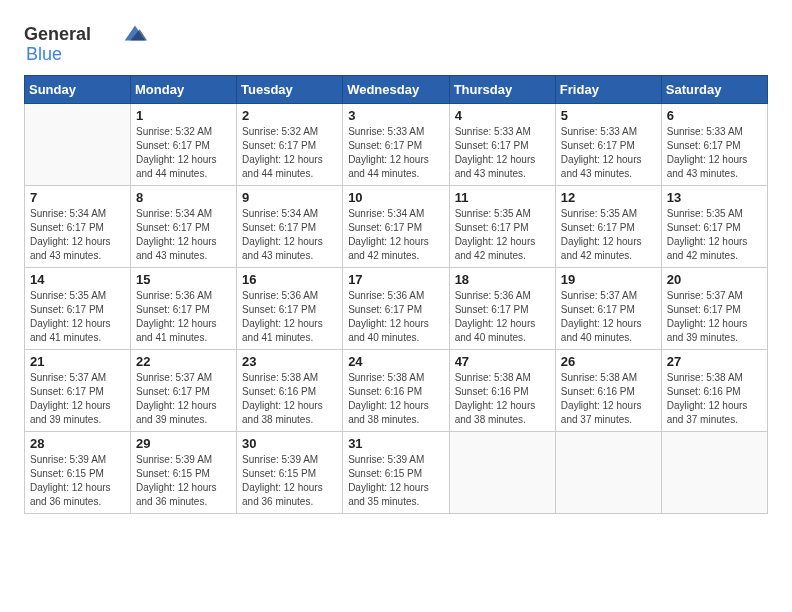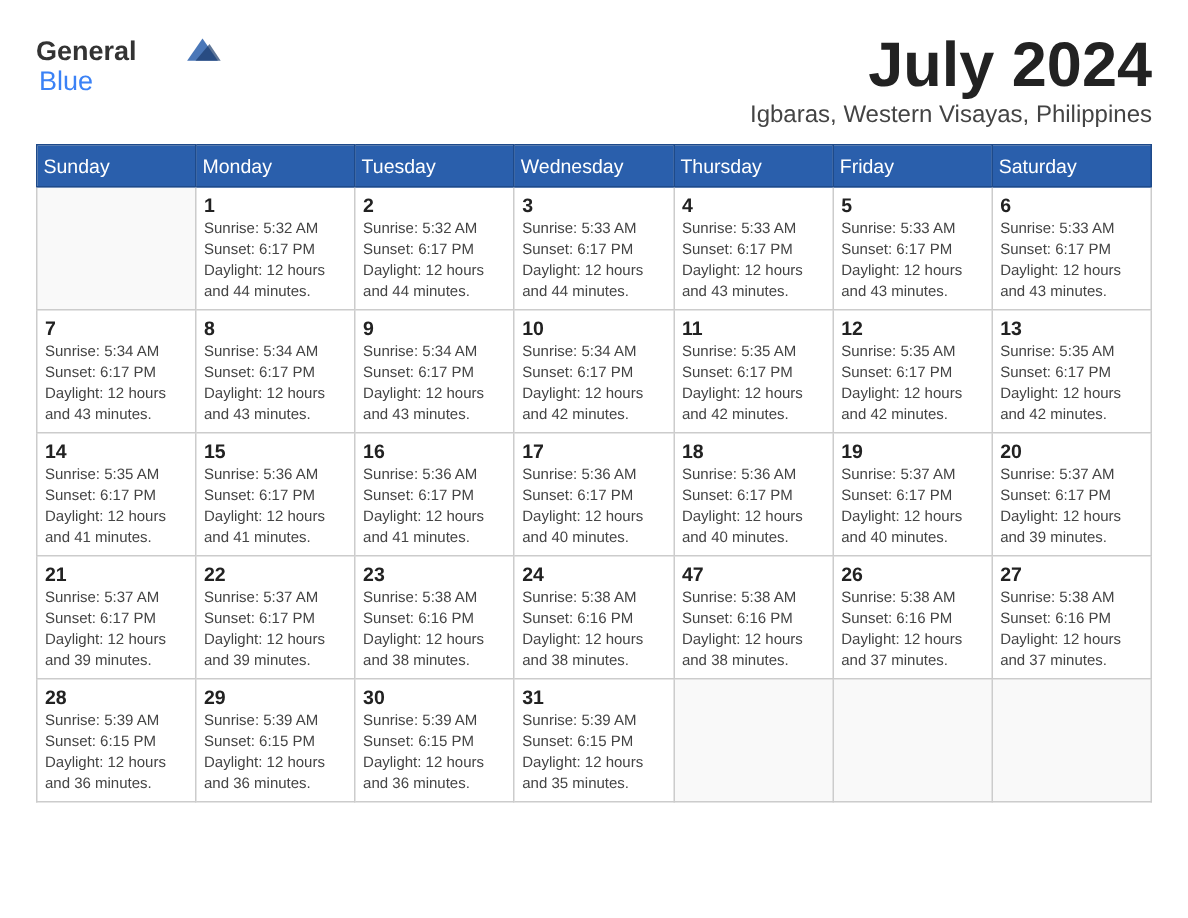--- a/index.html
+++ b/index.html
@@ -51,21 +51,21 @@
     }
     .calendar-table {
       width: 100%;
       border-collapse: collapse;
       margin-top: 10px;
     }
     .calendar-table th {
       background-color: #2a5fac;
       color: #fff;
       font-size: 13px;
-      font-weight: normal;
+      font-weight: bold;
       padding: 6px 4px;
       text-align: left;
       border: 1px solid #1e4a8a;
     }
     .calendar-table td {
       border: 1px solid #ccc;
       vertical-align: top;
       padding: 4px 5px;
       font-size: 10.5px;
       color: #333;
@@ -96,24 +96,20 @@
     <div style="display:flex;flex-direction:column;align-items:flex-start;">
       <div style="display:flex;align-items:center;gap:28px;">
         <span class="logo-text-general">General</span>
         <svg class="logo-icon" viewBox="0 0 30 30" xmlns="http://www.w3.org/2000/svg">
           <polygon points="4,22 15,6 26,22" fill="#2a5fac" opacity="0.85"></polygon>
           <polygon points="10,22 20,10 28,22" fill="#1a3a6b" opacity="0.7"></polygon>
         </svg>
       </div>
       <span class="logo-text-blue" style="margin-top:-4px;margin-left:2px;">Blue</span>
     </div>
-  </div>
-  <div class="title-section">
-    <div class="calendar-title">July 2024</div>
-    <div class="calendar-subtitle">Igbaras, Western Visayas, Philippines</div>
   </div>
 </div>
 
 <table class="calendar-table">
   <thead>
     <tr>
       <th>Sunday</th>
       <th>Monday</th>
       <th>Tuesday</th>
       <th>Wednesday</th>

